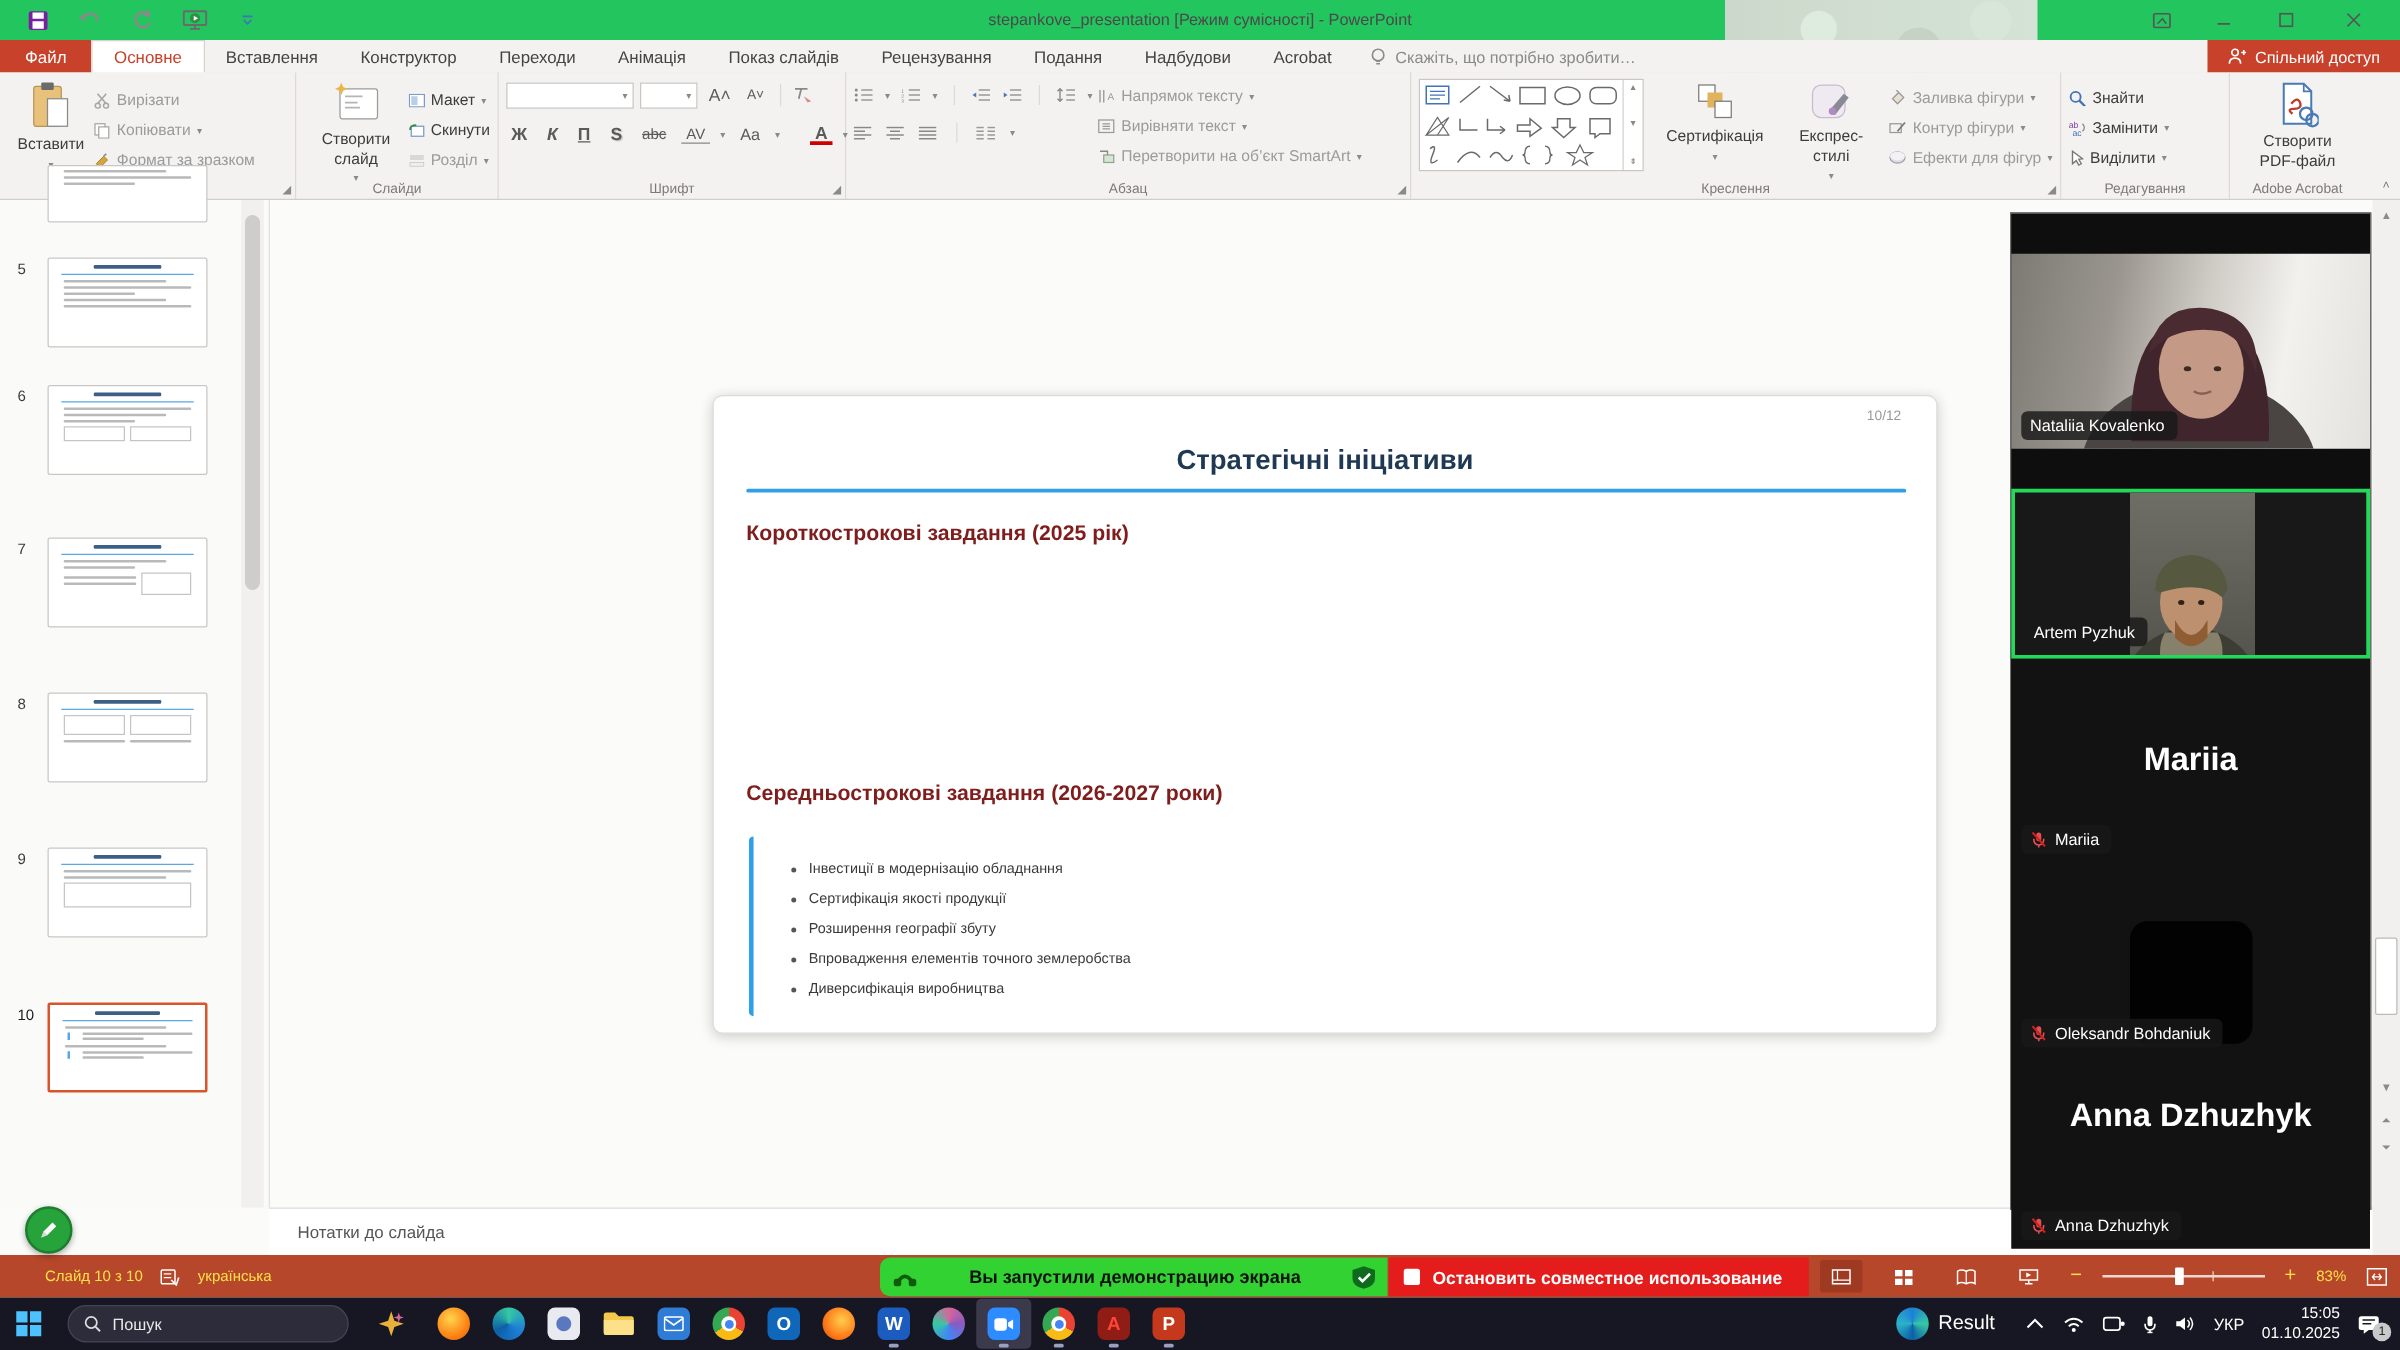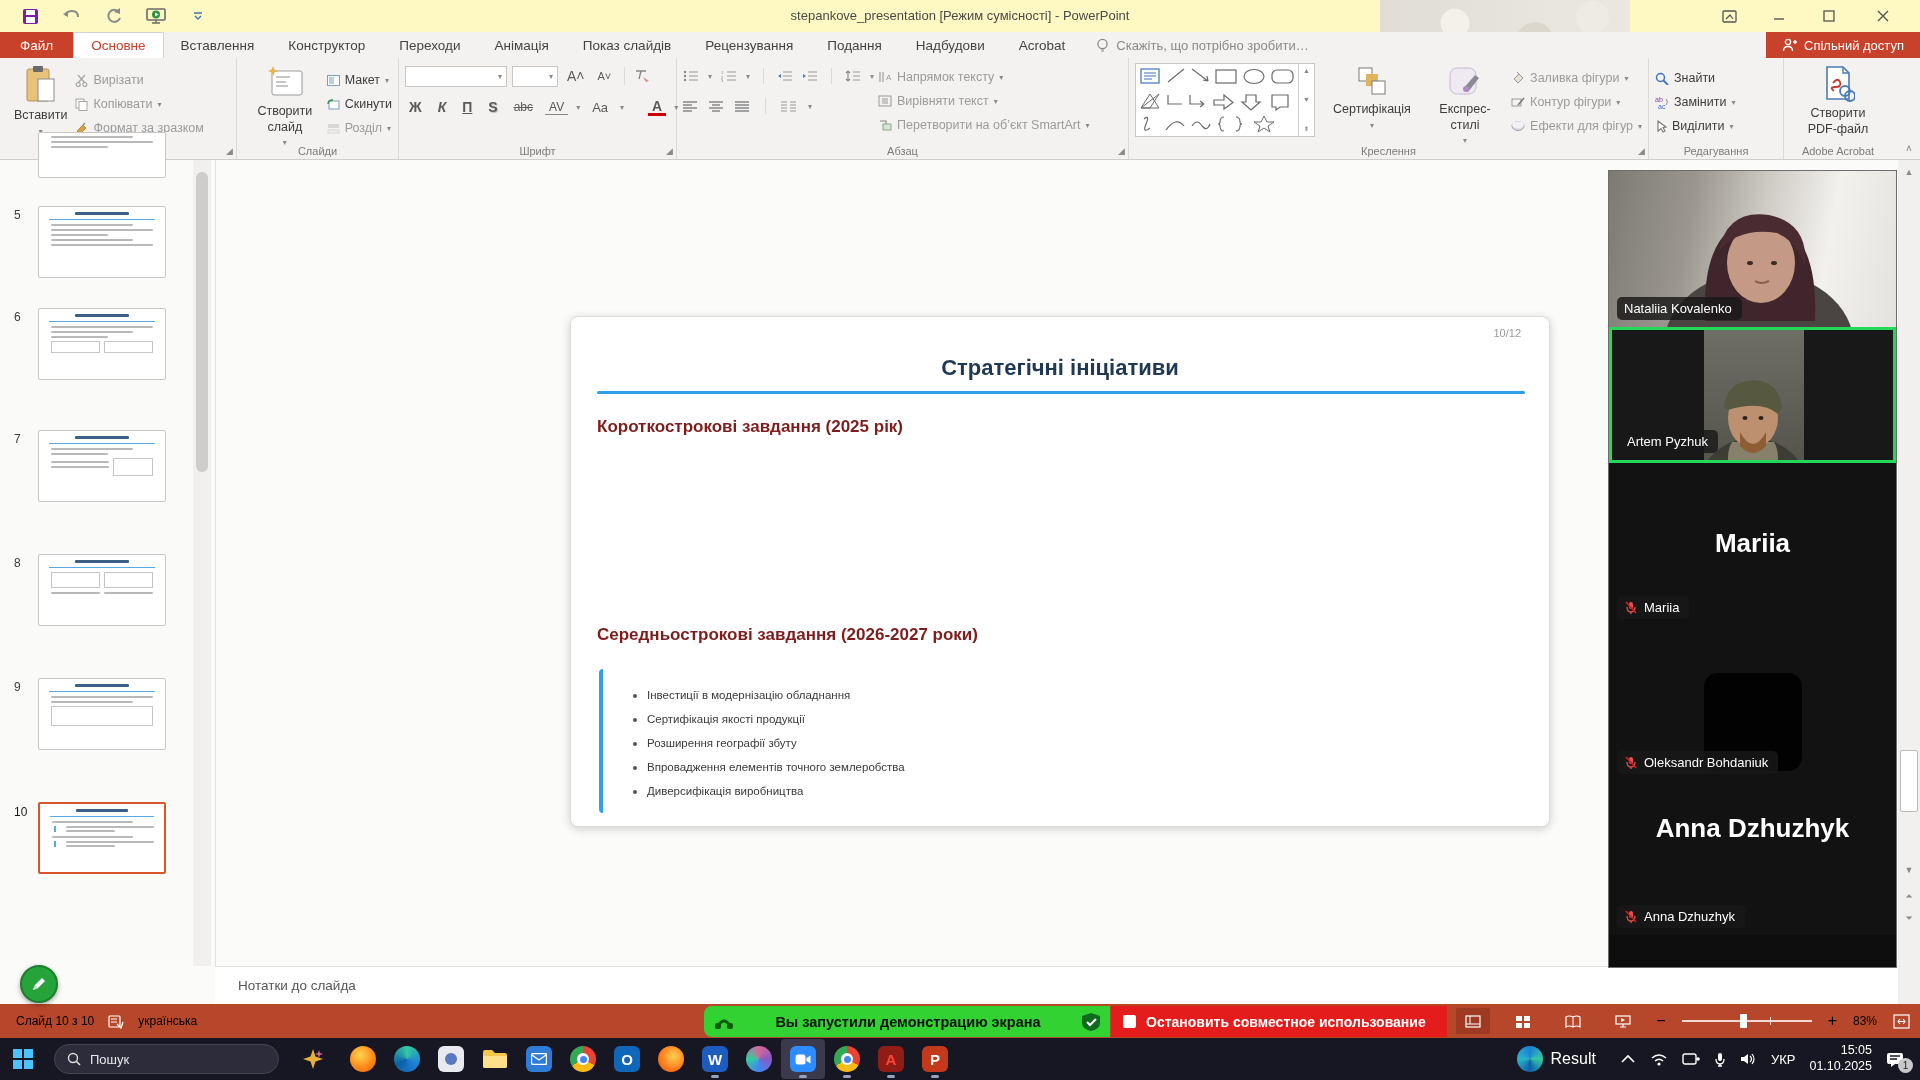--- a/index.html
+++ b/index.html
@@ -1,20 +1,20 @@
 <!DOCTYPE html>
 <html><head>
 <meta charset="utf-8">
 <style>
   * { margin:0; padding:0; box-sizing:border-box; }
   html,body { width:1920px; height:1080px; overflow:hidden; font-family:"Liberation Sans",sans-serif; background:#e8e8e8; }
   svg { display:block; }
 
   
-  #titlebar { position:absolute; left:0; top:0; width:1920px; height:32px; background:#fef9c3; }
+  #titlebar { position:absolute; left:0; top:0; width:1920px; height:32px; background:#22c55e; }
   #wallpaper-glimpse { position:absolute; left:1380px; top:0; width:250px; height:58px;
      background: radial-gradient(circle at 30% 40%, #f3f1ee 0 14px, transparent 15px),
                  radial-gradient(circle at 62% 70%, #d8d4cf 0 18px, transparent 19px),
                  radial-gradient(circle at 85% 30%, #eceae7 0 16px, transparent 17px),
                  linear-gradient(90deg,#dedbd7,#e9e7e4); opacity:.9; }
   .qat { position:absolute; top:4px; display:flex; align-items:center; gap:18px; left:18px; }
   .qat .qi { width:24px; height:24px; display:flex; align-items:center; justify-content:center; }
   #win-title { position:absolute; top:8px; left:0; width:1920px; text-align:center; font-size:13px; color:#4a4a4a; }
   .winctl { position:absolute; top:0; height:32px; width:46px; display:flex; align-items:center; justify-content:center; color:#555; }
 
@@ -73,21 +73,21 @@
   #notes { position:absolute; left:215px; top:806px; width:1705px; height:38px; background:#fff; border-top:1px solid #dcdcda; }
   #notes-text { position:absolute; left:23px; top:11px; font-size:13.5px; color:#555; }
 
   
   #ppt-scroll { position:absolute; left:1898px; top:160px; width:22px; height:844px; background:#f1f0ef; }
   .scr-btn { position:absolute; left:0; width:22px; height:20px; display:flex; align-items:center; justify-content:center; color:#8a8a8a; font-size:9px; }
   #scr-thumb { position:absolute; left:2px; top:590px; width:18px; height:62px; background:#fff; border:1px solid #bdbbb9; border-radius:2px; }
   #ribbon-collapse { position:absolute; left:1898px; top:138px; width:22px; height:20px; display:flex; align-items:center; justify-content:center; color:#777; font-size:10px; }
 
   
-  #statusbar { position:absolute; left:0; top:1004px; width:1920px; height:34px; background:#b7472a; color:#000000; display:flex; align-items:center; font-size:12px; }
+  #statusbar { position:absolute; left:0; top:1004px; width:1920px; height:34px; background:#b7472a; color:#fde047; display:flex; align-items:center; font-size:12px;padding-left:20px; }
   .sb-left { display:flex; align-items:center; gap:14px; padding-left:16px; }
   .sb-right { margin-left:auto; display:flex; align-items:center; gap:16px; padding-right:10px; }
   .viewbtn { width:34px; height:26px; display:flex; align-items:center; justify-content:center; border-radius:2px; }
   .viewbtn.active { background:#9e3a22; }
   #zoom-track { width:130px; height:2px; background:#f0d9d2; position:relative; }
   #zoom-thumb { position:absolute; left:58px; top:-6px; width:7px; height:14px; background:#fff; border-radius:1px; }
   #zoom-mid { position:absolute; left:88px; top:-3px; width:1px; height:8px; background:#f0d9d2; }
 
   
   #green-bar { position:absolute; left:704px; top:1006px; width:406px; height:31px; background:#31d231; border-radius:8px 0 0 8px; display:flex; align-items:center; color:#0c200c; z-index:60; }
@@ -112,21 +112,21 @@
   #tray { margin-left:auto; display:flex; align-items:center; gap:14px; padding-right:14px; color:#fff; }
   #result-app { display:flex; align-items:center; gap:8px; margin-right:10px; }
   #result-logo { width:26px; height:26px; border-radius:50%; background:conic-gradient(#1d7fd6,#35c9a3,#0d5fa8,#2bb3c9,#1d7fd6); }
   #result-label { font-size:16px; color:#fff; }
   #clock { text-align:right; font-size:12.5px; line-height:1.25; }
   #notif { position:relative; }
   #notif .badge { position:absolute; right:-7px; bottom:-5px; background:#c9c9c9; color:#222; font-size:10px; width:15px; height:15px; border-radius:50%; display:flex; align-items:center; justify-content:center; }
 
   
   #zoom-panel { position:absolute; left:1608px; top:170px; width:289px; height:798px; background:#0e0e0e; border:1px solid #6e6e6e; z-index:40; }
-  .vtile { position:relative; overflow:hidden; }
+  .vtile { position:relative; overflow:hidden;margin-top:32px; }
   #video-nataliia { height:156px; background:linear-gradient(100deg,#7d7a74 0%,#9a968f 28%,#cfcbc5 52%,#f2f1ee 74%,#e4e2de 100%); }
   #video-artem { height:136px; background:#181818; border:3px solid #23d959; }
   #artem-strip { position:absolute; left:92px; top:0; width:100px; height:100%; background:linear-gradient(#6e6e66,#55554d); }
   .name-pill { position:absolute; left:8px; bottom:7px; background:rgba(25,25,25,.82); color:#fff; font-size:13px; padding:4px 10px 4px 7px; border-radius:5px; display:flex; align-items:center; gap:6px; white-space:nowrap; }
   #participants { position:relative; height:472px; background:#121212; }
   .big-name { position:absolute; left:0; width:100%; text-align:center; color:#fff; font-weight:bold; font-size:26px; }
   #avatar-square { position:absolute; left:95px; top:210px; width:98px; height:98px; background:#020202; border-radius:14px; }
 </style>
 </head>
 <body>

